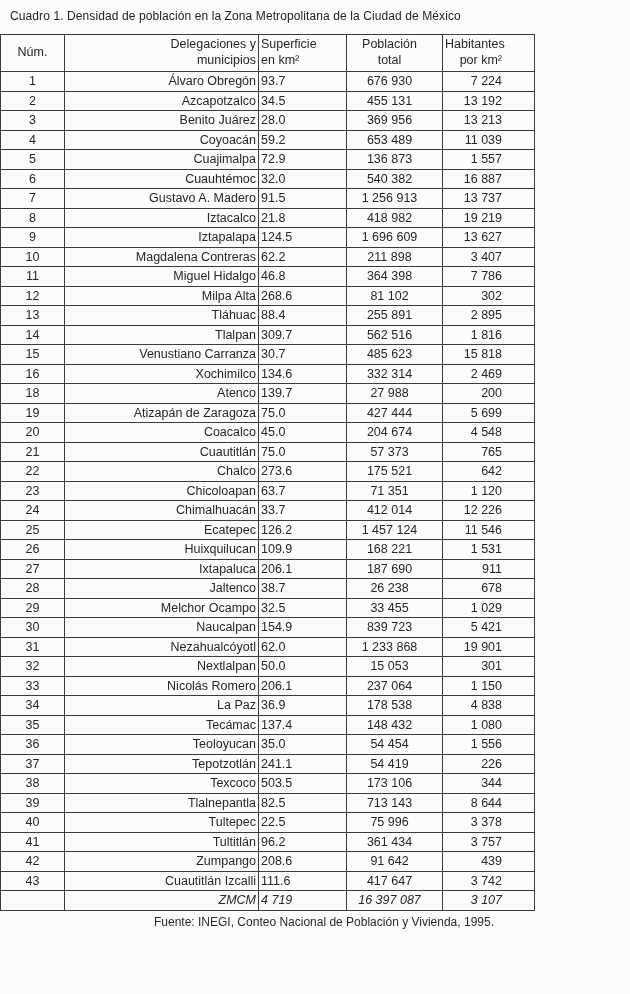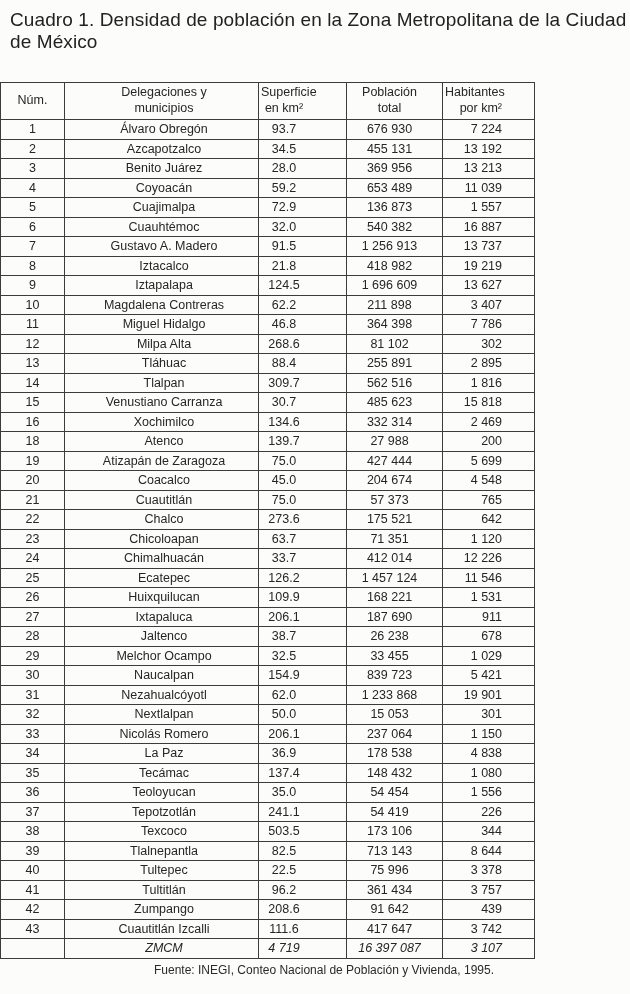--- a/index.html
+++ b/index.html
@@ -10,23 +10,23 @@
     color: #1e1e1e;
   }
   .page {
     width: 630px;
     height: 994px;
     background: #fcfcfa;
     padding-top: 7px;
     overflow: hidden;
   }
   .title {
-    font-size: 19px;
+    font-size: 12px;
     color: #222;
-    margin: 2px 0 29px 10px;
+    margin: 2px 0 11px 10px;
     letter-spacing: 0.1px;
   }
   table {
     border-collapse: collapse;
     table-layout: fixed;
     width: 534px;
   }
   th, td {
     border: 1px solid #3c3c3c;
     font-size: 12.5px;
@@ -41,22 +41,22 @@
     height: 37px;
     white-space: pre-line;
     line-height: 1.25;
     padding: 2px 2px;
   }
   td {
     height: 19.5px;
     padding: 0 2px;
   }
   .col-num { width: 64px; text-align: center; }
-  .col-name { width: 194px; text-align: center; padding-left: 7px; }
-  .col-sup { width: 88px; text-align: center; padding-right: 39px; }
+  .col-name { width: 194px; text-align: right; padding-left: 7px; }
+  .col-sup { width: 88px; text-align: left; padding-right: 39px; }
   .col-pob { width: 96px; text-align: center; padding-right: 12px; }
   .col-hab { width: 92px; text-align: right; padding-right: 32px; }
   .total-row td { font-style: italic; }
   .footer {
     margin-top: 4px;
     margin-left: 57px;
     width: 534px;
     text-align: center;
     font-size: 12px;
     color: #2a2a2a;

